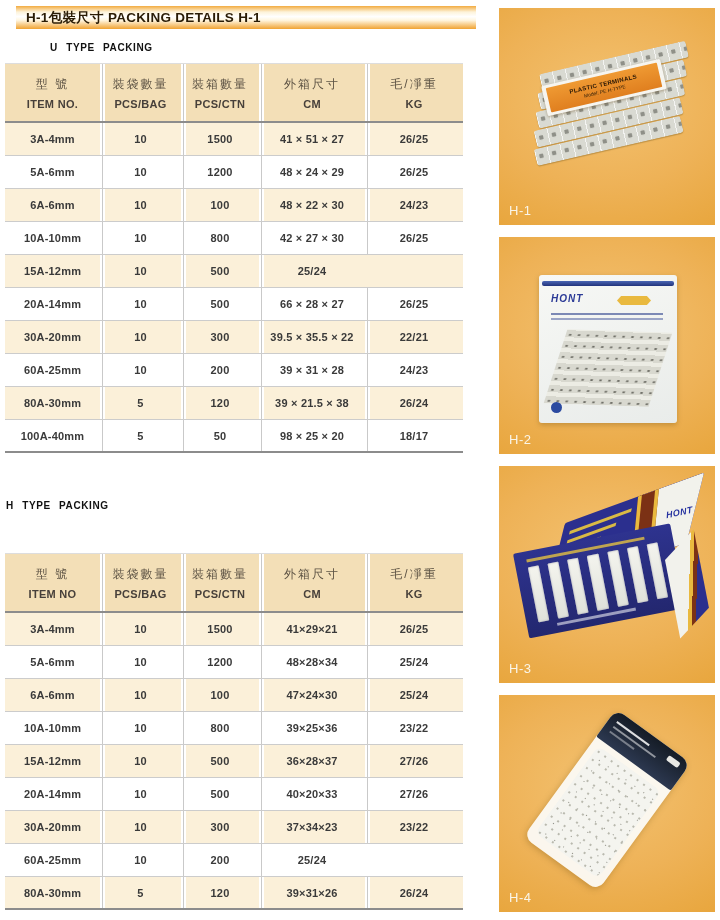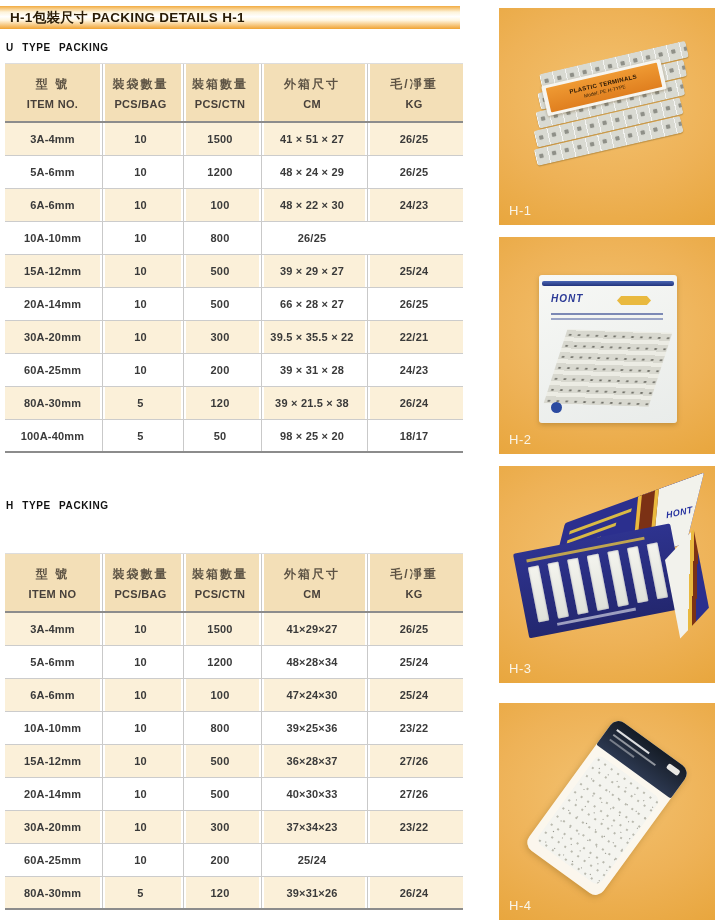--- a/index.html
+++ b/index.html
@@ -1,52 +1,52 @@
 <!DOCTYPE html>
 <html><head>
 <meta charset="utf-8">
 <style>
   html,body{margin:0;padding:0;background:#fff;}
   #canvas{position:relative;width:720px;height:920px;background:#fff;overflow:hidden;
           font-family:"Liberation Sans",sans-serif;}
 
   
-  #titlebar{position:absolute;left:0;top:6px;width:460px;height:23px;
+  #titlebar{position:absolute;left:16px;top:6px;width:460px;height:23px;
     background:linear-gradient(180deg,#f2ab40 0%,#fdf3da 26%,#ffffff 46%,#fff6e0 62%,#f0a332 100%);
     display:flex;align-items:center;}
   #titlebar .ttext{font-size:13.5px;font-weight:bold;color:#2a1c06;padding-left:10px;letter-spacing:.3px;}
 
   .seclabel{position:absolute;left:6px;font-size:10px;font-weight:bold;color:#111;
     letter-spacing:.6px;word-spacing:5px;}
-  #sec1-label{top:42px;}
+  #sec1-label{top:42px;margin-left:44px;}
   #sec2-label{top:500px;}
 
   
   .ptable{position:absolute;left:5px;width:458px;}
   #table1{top:63px;}
   #table2{top:553px;}
   .thead{display:grid;grid-template-columns:95px 81px 78px 106px 98px;height:60px;
     background:#f3dfb7;border-top:1px solid #ddd;border-bottom:2px solid #8c8c8c;box-sizing:border-box;}
   .hcell{height:100%;display:flex;flex-direction:column;justify-content:center;align-items:center;gap:5px;}
-  .hcell .zh{font-size:12px;font-weight:bold;color:#5d5344;letter-spacing:2px;}
+  .hcell .zh{font-size:12px;font-weight:normal;color:#5d5344;letter-spacing:2px;}
   .hcell .en{font-size:11px;font-weight:bold;color:#47403a;letter-spacing:.3px;text-align:center;}
   .trow{display:grid;grid-template-columns:95px 81px 78px 106px 98px;height:33px;
     border-bottom:1px solid #cccccc;box-sizing:border-box;}
   .tbody .trow:last-child{border-bottom:2px solid #8c8c8c;}
   .cream{background:#fbf0d9;}
   .white{background:#ffffff;}
   .dcell{display:flex;align-items:center;justify-content:center;font-size:11px;font-weight:bold;
     color:#3a3a3a;letter-spacing:.2px;}
   .cell+.cell{background-image:linear-gradient(to right,#fff 0,#fff 2px,#c9c9c9 2px,#c9c9c9 3px,#fff 3px,#fff 5px,rgba(255,255,255,0) 5px);
     background-repeat:no-repeat;background-size:5px 100%;}
 
   
   .photo{position:absolute;left:499px;width:216px;height:217px;overflow:hidden;
     background:radial-gradient(ellipse 130% 100% at 50% 42%,#f3c271 0%,#eeb257 40%,#e7a439 75%,#e19a2b 100%);}
-  #photo1{top:8px;} #photo2{top:237px;} #photo3{top:466px;} #photo4{top:695px;margin-top:8px;}
+  #photo1{top:8px;} #photo2{top:237px;} #photo3{top:466px;} #photo4{top:695px;}
   .caption{position:absolute;left:10px;bottom:7px;color:#faf5e8;font-size:13px;letter-spacing:.5px;}
 
   
   .stack{position:absolute;left:28px;top:52px;width:160px;height:102px;transform:rotate(-13deg);}
   .strip{height:17px;margin-bottom:1px;border-radius:3px;width:150px;background-color:#d9dad2;
     background-image:radial-gradient(circle at 6px 8px,#8f9088 2.2px,rgba(0,0,0,0) 2.6px),
       repeating-linear-gradient(90deg,rgba(255,255,255,.7) 0 1px,rgba(0,0,0,0) 1px 13px);
     background-size:13px 17px,auto;box-shadow:0 1px 1px rgba(110,80,20,.35);}
   .strip:nth-child(1){margin-left:22px;} .strip:nth-child(2){margin-left:16px;}
   .strip:nth-child(3){margin-left:10px;} .strip:nth-child(4){margin-left:4px;}
@@ -167,27 +167,27 @@
           <div class="cell dcell">6A-6mm</div>
           <div class="cell dcell">10</div>
           <div class="cell dcell">100</div>
           <div class="cell dcell">48 × 22 × 30</div>
           <div class="cell dcell">24/23</div>
         </div>
         <div class="trow white">
           <div class="cell dcell">10A-10mm</div>
           <div class="cell dcell">10</div>
           <div class="cell dcell">800</div>
+          <div class="cell dcell">42 × 27 × 30</div>
           <div class="cell dcell">26/25</div>
         </div>
         <div class="trow cream">
           <div class="cell dcell">15A-12mm</div>
           <div class="cell dcell">10</div>
           <div class="cell dcell">500</div>
-          <div class="cell dcell">39 × 29 × 27</div>
           <div class="cell dcell">25/24</div>
         </div>
         <div class="trow white">
           <div class="cell dcell">20A-14mm</div>
           <div class="cell dcell">10</div>
           <div class="cell dcell">500</div>
           <div class="cell dcell">66 × 28 × 27</div>
           <div class="cell dcell">26/25</div>
         </div>
         <div class="trow cream">
@@ -244,21 +244,21 @@
         <div class="cell hcell">
           <div class="zh">毛/凈重</div>
           <div class="en">KG</div>
         </div>
       </div>
     <div class="tbody">
         <div class="trow cream">
           <div class="cell dcell">3A-4mm</div>
           <div class="cell dcell">10</div>
           <div class="cell dcell">1500</div>
-          <div class="cell dcell">41×29×27</div>
+          <div class="cell dcell">41×29×21</div>
           <div class="cell dcell">26/25</div>
         </div>
         <div class="trow white">
           <div class="cell dcell">5A-6mm</div>
           <div class="cell dcell">10</div>
           <div class="cell dcell">1200</div>
           <div class="cell dcell">48×28×34</div>
           <div class="cell dcell">25/24</div>
         </div>
         <div class="trow cream">
@@ -279,21 +279,21 @@
           <div class="cell dcell">15A-12mm</div>
           <div class="cell dcell">10</div>
           <div class="cell dcell">500</div>
           <div class="cell dcell">36×28×37</div>
           <div class="cell dcell">27/26</div>
         </div>
         <div class="trow white">
           <div class="cell dcell">20A-14mm</div>
           <div class="cell dcell">10</div>
           <div class="cell dcell">500</div>
-          <div class="cell dcell">40×30×33</div>
+          <div class="cell dcell">40×20×33</div>
           <div class="cell dcell">27/26</div>
         </div>
         <div class="trow cream">
           <div class="cell dcell">30A-20mm</div>
           <div class="cell dcell">10</div>
           <div class="cell dcell">300</div>
           <div class="cell dcell">37×34×23</div>
           <div class="cell dcell">23/22</div>
         </div>
         <div class="trow white">

